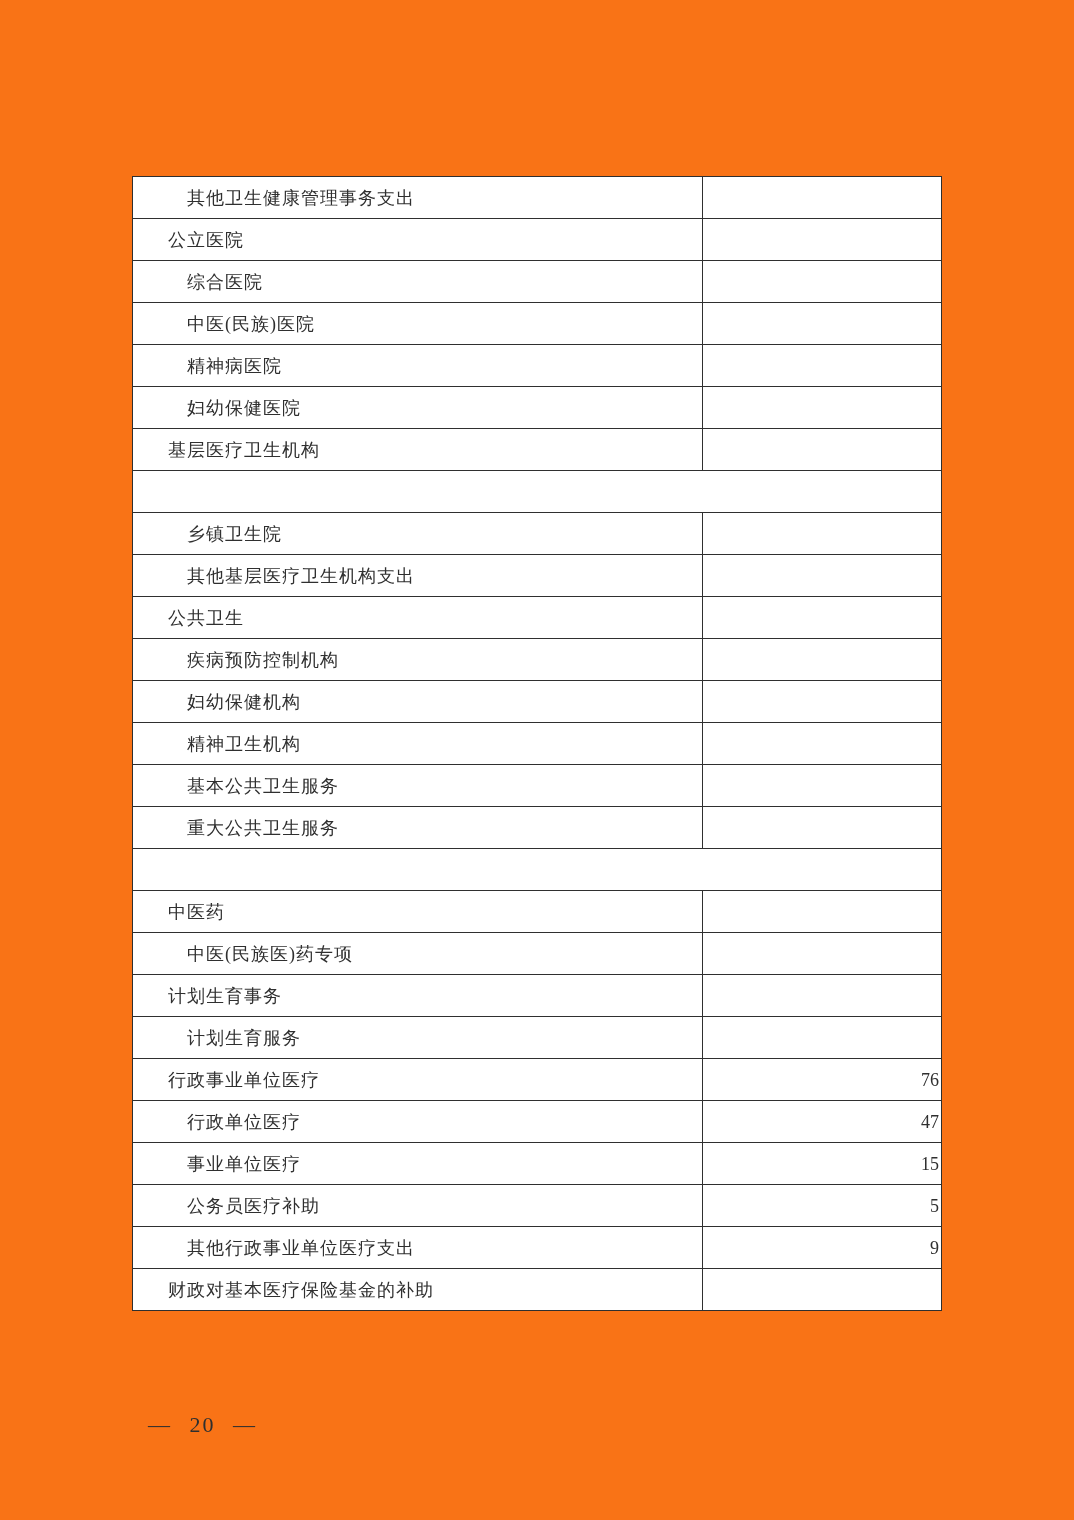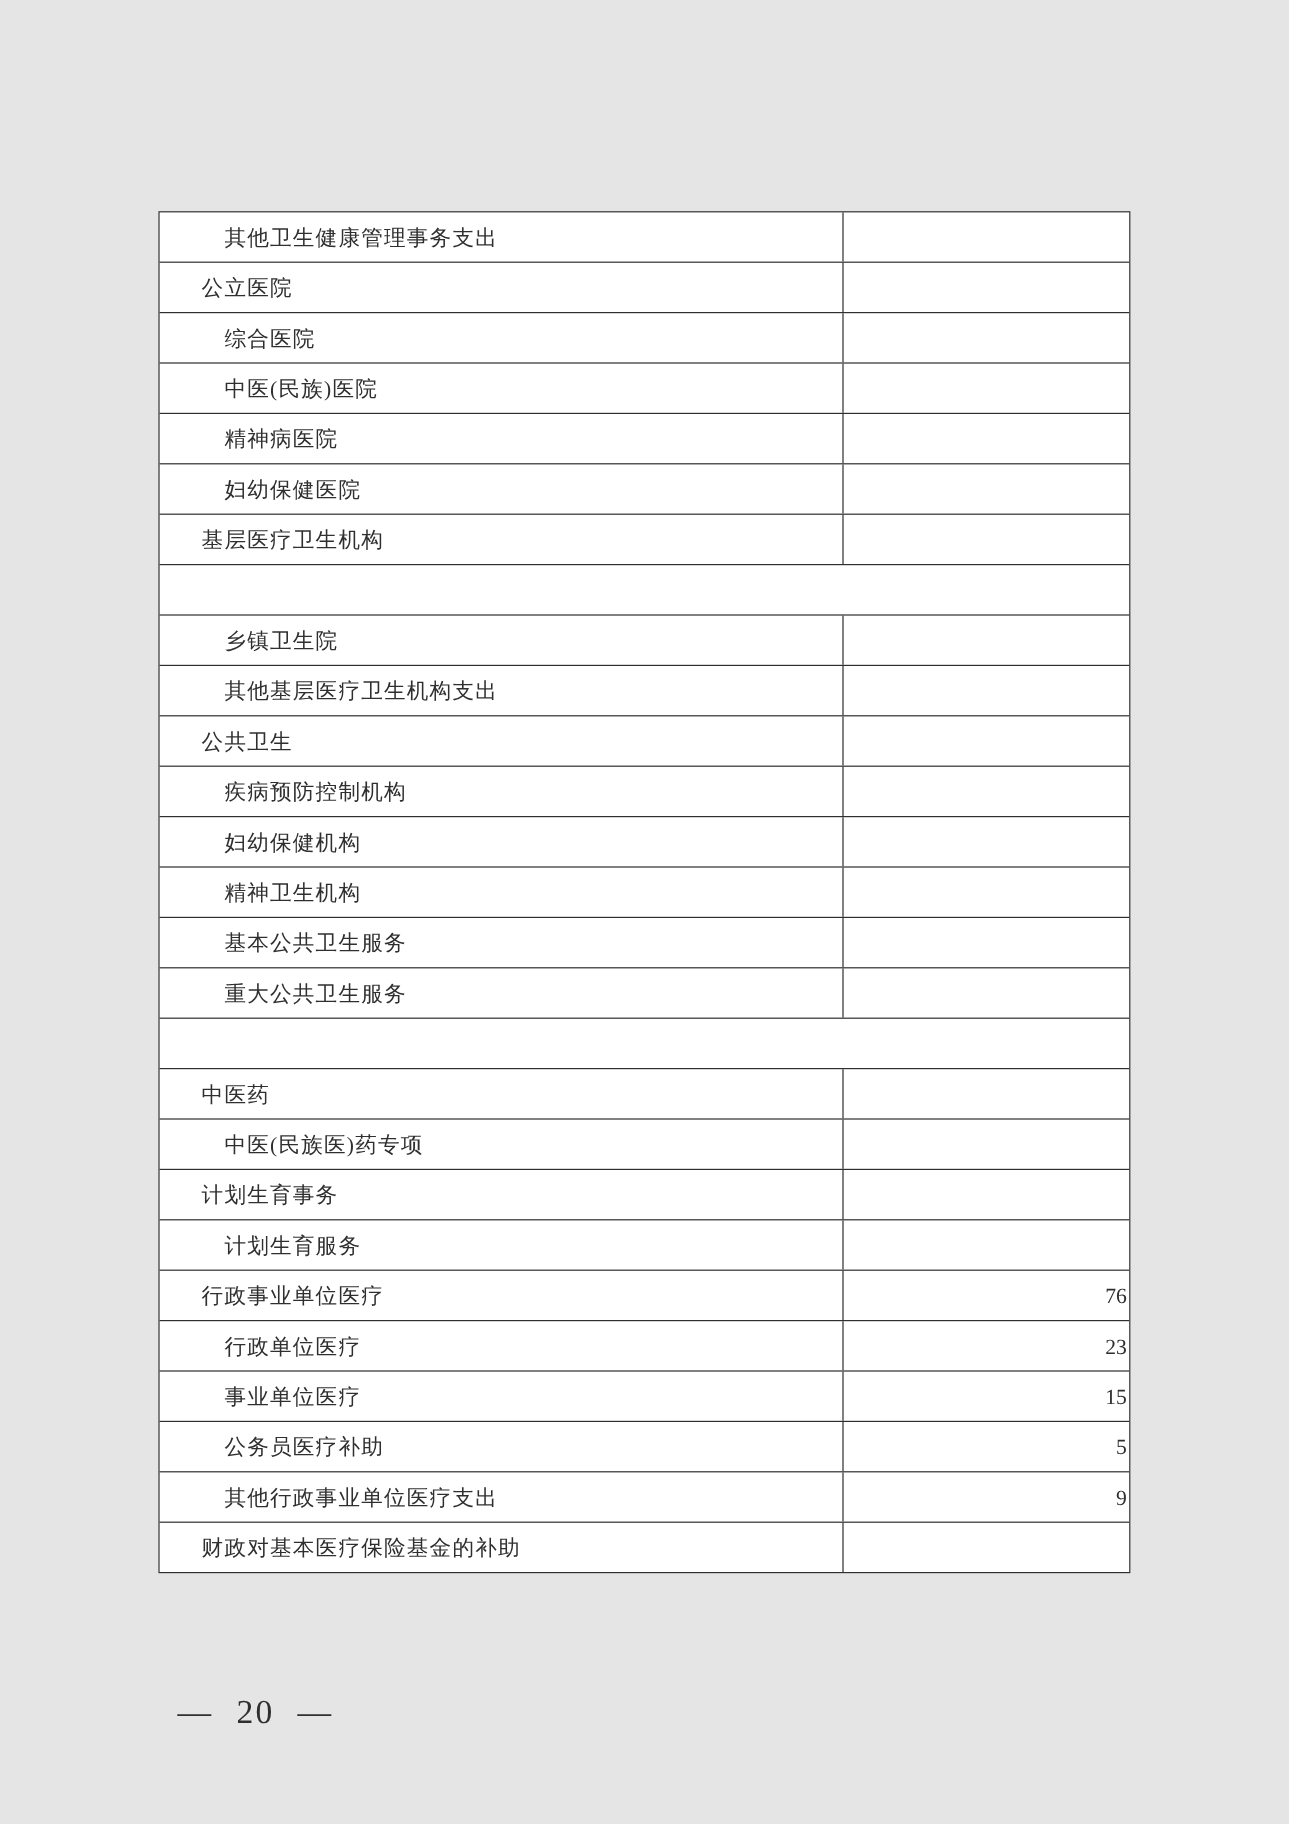--- a/index.html
+++ b/index.html
@@ -11,21 +11,21 @@
     width: 1074px;
     height: 1520px;
     position: relative;
     font-family: "Liberation Serif", "DejaVu Serif", serif;
     color: #2f2f2f;
     overflow: hidden;
   }
   .page {
     position: absolute;
     inset: 0;
-    background: #e5e5e5;
+    background: #f97316;
   }
   .budget-table {
     position: absolute;
     left: 132px;
     top: 176px;
     width: 810px;
     border: 1px solid #2f2f2f;
     box-sizing: border-box;
     background: #ffffff;
   }
@@ -55,21 +55,21 @@
   .cell.label.indent-2 { padding-left: 54px; }
   .cell.value {
     flex: 1 1 auto;
     justify-content: flex-end;
     padding-right: 2px;
   }
   .footer-page-number {
     position: absolute;
     left: 148px;
     top: 1412px;
-    font-size: 28px;
+    font-size: 22px;
     letter-spacing: 2px;
     word-spacing: 10px;
     color: #2f2f2f;
   }
 </style>
 </head>
 <body>
 
 <div class="page">
   <div class="budget-table" id="budget-table">
@@ -154,21 +154,21 @@
       <div class="row">
         <div class="cell label indent-2">计划生育服务</div>
         <div class="cell value"></div>
       </div>
       <div class="row">
         <div class="cell label indent-1">行政事业单位医疗</div>
         <div class="cell value">76</div>
       </div>
       <div class="row">
         <div class="cell label indent-2">行政单位医疗</div>
-        <div class="cell value">23</div>
+        <div class="cell value">47</div>
       </div>
       <div class="row">
         <div class="cell label indent-2">事业单位医疗</div>
         <div class="cell value">15</div>
       </div>
       <div class="row">
         <div class="cell label indent-2">公务员医疗补助</div>
         <div class="cell value">5</div>
       </div>
       <div class="row">

